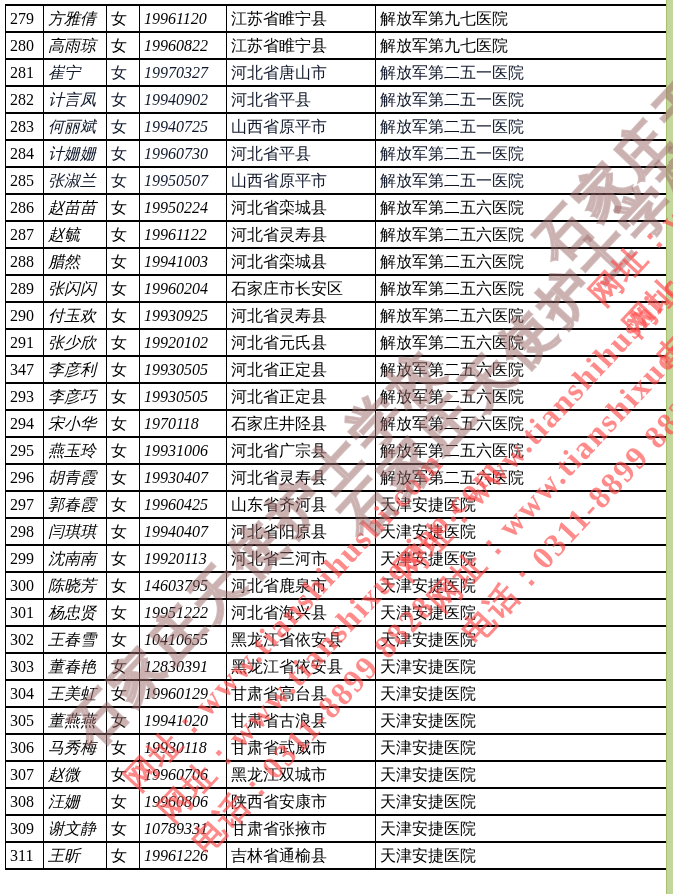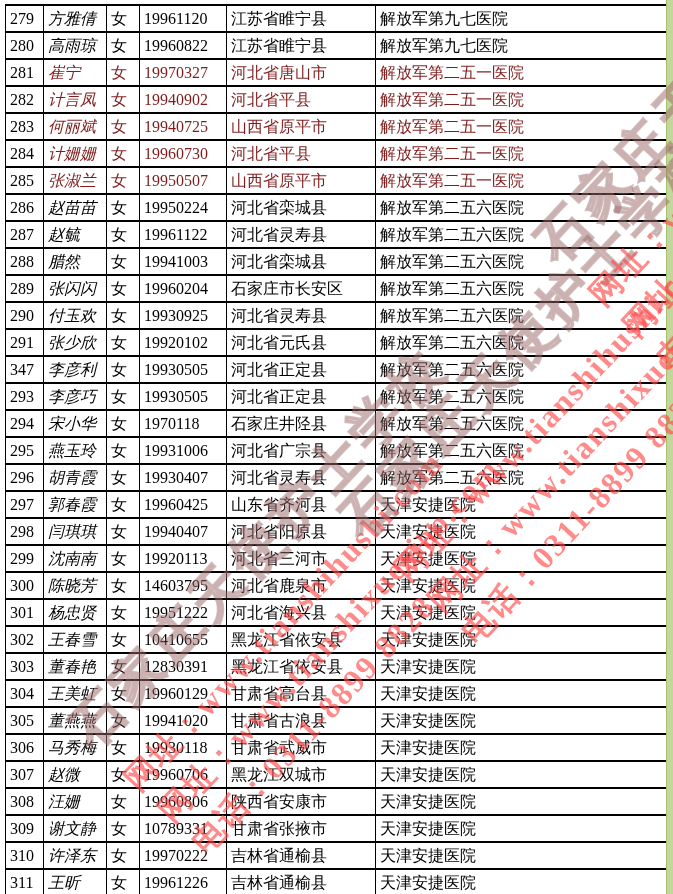--- a/index.html
+++ b/index.html
@@ -17,24 +17,24 @@
   table.roster td{
     border:solid #000;border-width:2px 1px;
     height:25px;line-height:25px;
     font-size:16px;color:#000;
     padding:0 0 0 4px;
     white-space:nowrap;overflow:hidden;
   }
   td.c-no{width:33px;}
   td.c-name{width:58px;font-style:italic;}
   td.c-gender{width:28px;padding-left:6px;}
-  td.c-date{width:82px;padding-left:3px;}
+  td.c-date{width:82px;padding-left:3px;font-style:italic;}
   td.c-place{width:144px;}
   td.c-hosp{width:291px;font-family:Liberation Serif, serif;}
-  tr.red-row td:not(.c-no){color:#7f1d1d;}
+  tr.red-row td:not(.c-no){color:#0f172a;}
   
   .wm{
     position:absolute;transform:rotate(-47deg);transform-origin:0 0;
     pointer-events:none;white-space:nowrap;opacity:.78;z-index:5;
   }
   .wm-title{
     font-size:52px;font-weight:bold;letter-spacing:6px;
     color:rgba(190,135,135,0.28);
     -webkit-text-stroke:2px rgba(150,100,100,0.55);
     margin:0 0 10px 0;
@@ -293,28 +293,20 @@
     <td class="c-date">19960806</td>
     <td class="c-place">陕西省安康市</td>
     <td class="c-hosp">天津安捷医院</td>
   </tr>
         <tr>
     <td class="c-no">309</td>
     <td class="c-name">谢文静</td>
     <td class="c-gender">女</td>
     <td class="c-date">10789331</td>
     <td class="c-place">甘肃省张掖市</td>
-    <td class="c-hosp">天津安捷医院</td>
-  </tr>
-        <tr>
-    <td class="c-no">310</td>
-    <td class="c-name">许泽东</td>
-    <td class="c-gender">女</td>
-    <td class="c-date">19970222</td>
-    <td class="c-place">吉林省通榆县</td>
     <td class="c-hosp">天津安捷医院</td>
   </tr>
         <tr>
     <td class="c-no">311</td>
     <td class="c-name">王昕</td>
     <td class="c-gender">女</td>
     <td class="c-date">19961226</td>
     <td class="c-place">吉林省通榆县</td>
     <td class="c-hosp">天津安捷医院</td>
   </tr>

